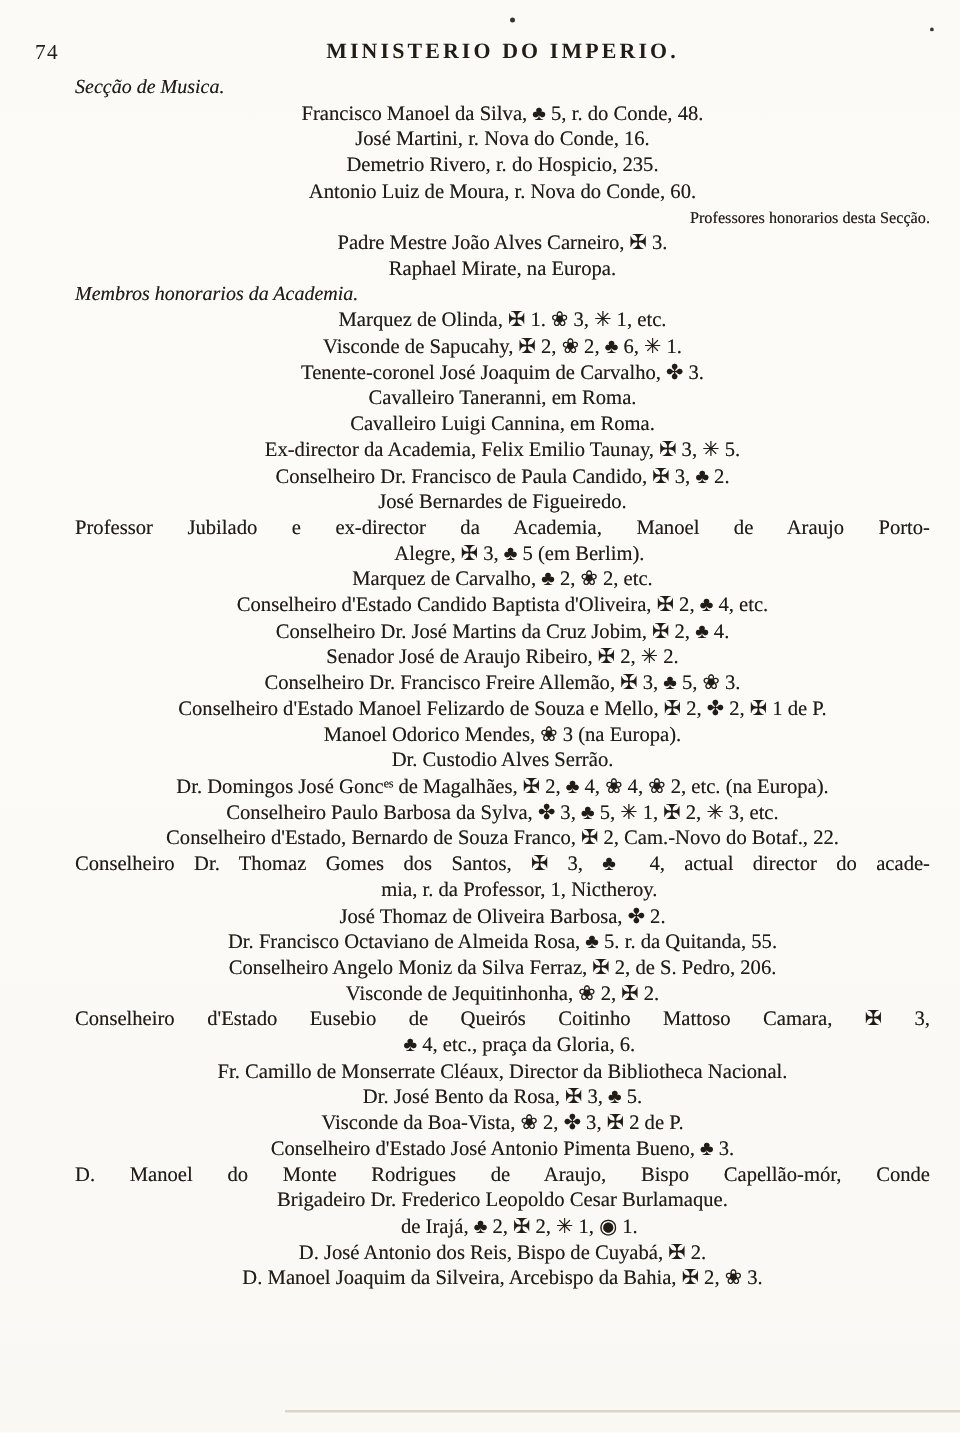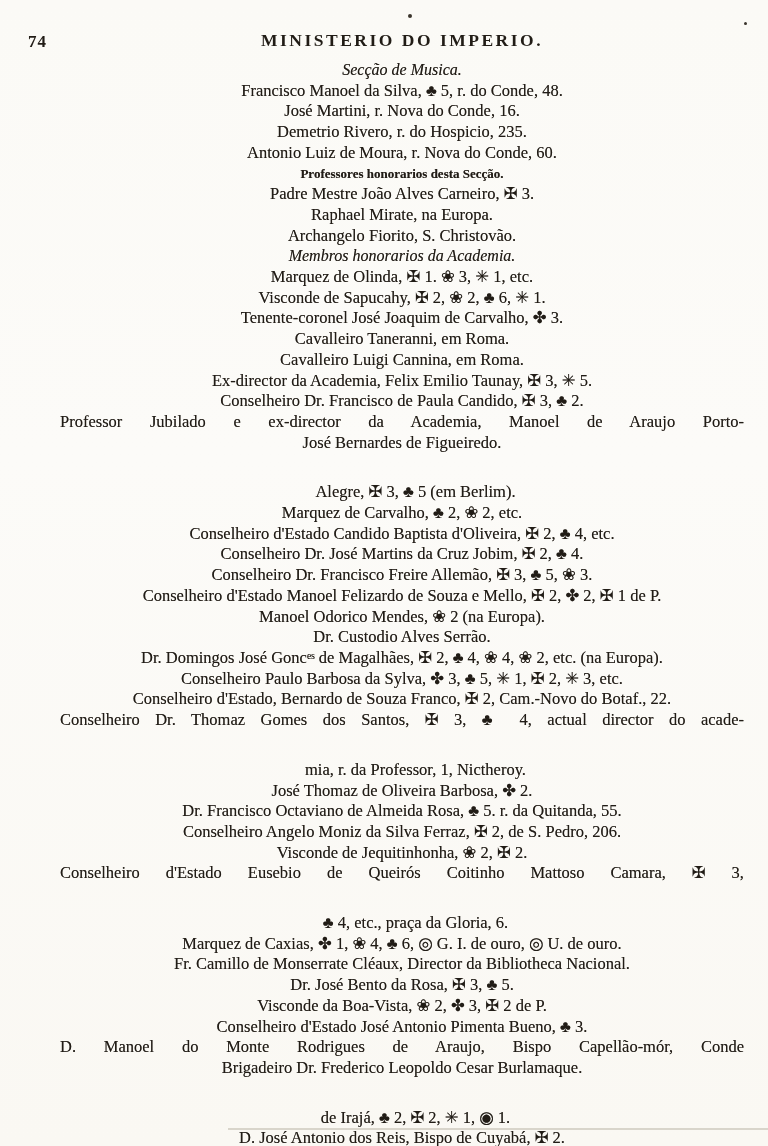--- a/index.html
+++ b/index.html
@@ -23,48 +23,47 @@
   }
   .header-row {
     position: relative;
     height: 26px;
     margin-bottom: 4px;
   }
   .page-num {
     position: absolute;
     left: -32px;
     top: 2px;
-    font-weight: bold;
+    font-weight: normal;
     font-size: 17px;
     letter-spacing: 1px;
   }
   .page-title {
     display: block;
     text-align: center;
     font-weight: bold;
     font-size: 17.5px;
     letter-spacing: 2.5px;
   }
   .line {
     font-size: 16.5px;
     line-height: 20.7px;
     white-space: nowrap;
     text-shadow: 0 0 0.4px rgba(33,28,22,0.55);
     text-align: center;
   }
-  .line.cont { padding-left: 27px; margin-top: 29px; }
+  .line.cont { padding-left: 27px; }
   .line.center-italic {
-    text-align: center;
+    text-align: left;
     font-style: italic;
     font-size: 16px;
   }
   .line.center-small {
-    text-align: center;
+    text-align: right;
     font-size: 13px;
-    font-weight: bold;
   }
   .line.justify {
     white-space: normal;
     text-align: justify;
     text-align-last: justify;
   }
   .bottom-rule {
     position: absolute;
     left: 228px;
     right: 0;
@@ -90,51 +89,50 @@
   </div>
   <div id="lines">
       <div class="line center-italic">Secção de Musica.</div>
       <div class="line entry">Francisco Manoel da Silva, ♣ 5, r. do Conde, 48.</div>
       <div class="line entry">José Martini, r. Nova do Conde, 16.</div>
       <div class="line entry">Demetrio Rivero, r. do Hospicio, 235.</div>
       <div class="line entry">Antonio Luiz de Moura, r. Nova do Conde, 60.</div>
       <div class="line center-small">Professores honorarios desta Secção.</div>
       <div class="line entry">Padre Mestre João Alves Carneiro, ✠ 3.</div>
       <div class="line entry">Raphael Mirate, na Europa.</div>
-      <div class="line entry">Archangelo Fiorito, S. Christovão.</div>
       <div class="line center-italic">Membros honorarios da Academia.</div>
       <div class="line entry">Marquez de Olinda, ✠ 1. ❀ 3, ✳ 1, etc.</div>
       <div class="line entry">Visconde de Sapucahy, ✠ 2, ❀ 2, ♣ 6, ✳ 1.</div>
       <div class="line entry">Tenente-coronel José Joaquim de Carvalho, ✤ 3.</div>
       <div class="line entry">Cavalleiro Taneranni, em Roma.</div>
       <div class="line entry">Cavalleiro Luigi Cannina, em Roma.</div>
       <div class="line entry">Ex-director da Academia, Felix Emilio Taunay, ✠ 3, ✳ 5.</div>
       <div class="line entry">Conselheiro Dr. Francisco de Paula Candido, ✠ 3, ♣ 2.</div>
+      <div class="line entry">José Bernardes de Figueiredo.</div>
       <div class="line justify">Professor Jubilado e ex-director da Academia, Manoel de Araujo Porto-</div>
-      <div class="line entry">José Bernardes de Figueiredo.</div>
       <div class="line cont">Alegre, ✠ 3, ♣ 5 (em Berlim).</div>
       <div class="line entry">Marquez de Carvalho, ♣ 2, ❀ 2, etc.</div>
       <div class="line entry">Conselheiro d'Estado Candido Baptista d'Oliveira, ✠ 2, ♣ 4, etc.</div>
       <div class="line entry">Conselheiro Dr. José Martins da Cruz Jobim, ✠ 2, ♣ 4.</div>
+      <div class="line entry">Senador José de Araujo Ribeiro, ✠ 2, ✳ 2.</div>
       <div class="line entry">Conselheiro Dr. Francisco Freire Allemão, ✠ 3, ♣ 5, ❀ 3.</div>
       <div class="line entry">Conselheiro d'Estado Manoel Felizardo de Souza e Mello, ✠ 2, ✤ 2, ✠ 1 de P.</div>
-      <div class="line entry">Manoel Odorico Mendes, ❀ 2 (na Europa).</div>
+      <div class="line entry">Manoel Odorico Mendes, ❀ 3 (na Europa).</div>
       <div class="line entry">Dr. Custodio Alves Serrão.</div>
       <div class="line entry">Dr. Domingos José Goncᵉˢ de Magalhães, ✠ 2, ♣ 4, ❀ 4, ❀ 2, etc. (na Europa).</div>
       <div class="line entry">Conselheiro Paulo Barbosa da Sylva, ✤ 3, ♣ 5, ✳ 1, ✠ 2, ✳ 3, etc.</div>
       <div class="line entry">Conselheiro d'Estado, Bernardo de Souza Franco, ✠ 2, Cam.-Novo do Botaf., 22.</div>
       <div class="line justify">Conselheiro Dr. Thomaz Gomes dos Santos, ✠ 3, ♣ 4, actual director do acade-</div>
       <div class="line cont">mia, r. da Professor, 1, Nictheroy.</div>
       <div class="line entry">José Thomaz de Oliveira Barbosa, ✤ 2.</div>
       <div class="line entry">Dr. Francisco Octaviano de Almeida Rosa, ♣ 5. r. da Quitanda, 55.</div>
       <div class="line entry">Conselheiro Angelo Moniz da Silva Ferraz, ✠ 2, de S. Pedro, 206.</div>
       <div class="line entry">Visconde de Jequitinhonha, ❀ 2, ✠ 2.</div>
       <div class="line justify">Conselheiro d'Estado Eusebio de Queirós Coitinho Mattoso Camara, ✠ 3,</div>
       <div class="line cont">♣ 4, etc., praça da Gloria, 6.</div>
-      <div class="line entry">Marquez de Caxias, ✤ 1, ❀ 4, ♣ 6, ◎ G. I. de ouro, ◎ U. de ouro.</div>
       <div class="line entry">Fr. Camillo de Monserrate Cléaux, Director da Bibliotheca Nacional.</div>
       <div class="line entry">Dr. José Bento da Rosa, ✠ 3, ♣ 5.</div>
       <div class="line entry">Visconde da Boa-Vista, ❀ 2, ✤ 3, ✠ 2 de P.</div>
       <div class="line entry">Conselheiro d'Estado José Antonio Pimenta Bueno, ♣ 3.</div>
       <div class="line justify">D. Manoel do Monte Rodrigues de Araujo, Bispo Capellão-mór, Conde</div>
       <div class="line entry">Brigadeiro Dr. Frederico Leopoldo Cesar Burlamaque.</div>
       <div class="line cont">de Irajá, ♣ 2, ✠ 2, ✳ 1, ◉ 1.</div>
       <div class="line entry">D. José Antonio dos Reis, Bispo de Cuyabá, ✠ 2.</div>
       <div class="line entry">D. Manoel Joaquim da Silveira, Arcebispo da Bahia, ✠ 2, ❀ 3.</div>
     </div>

